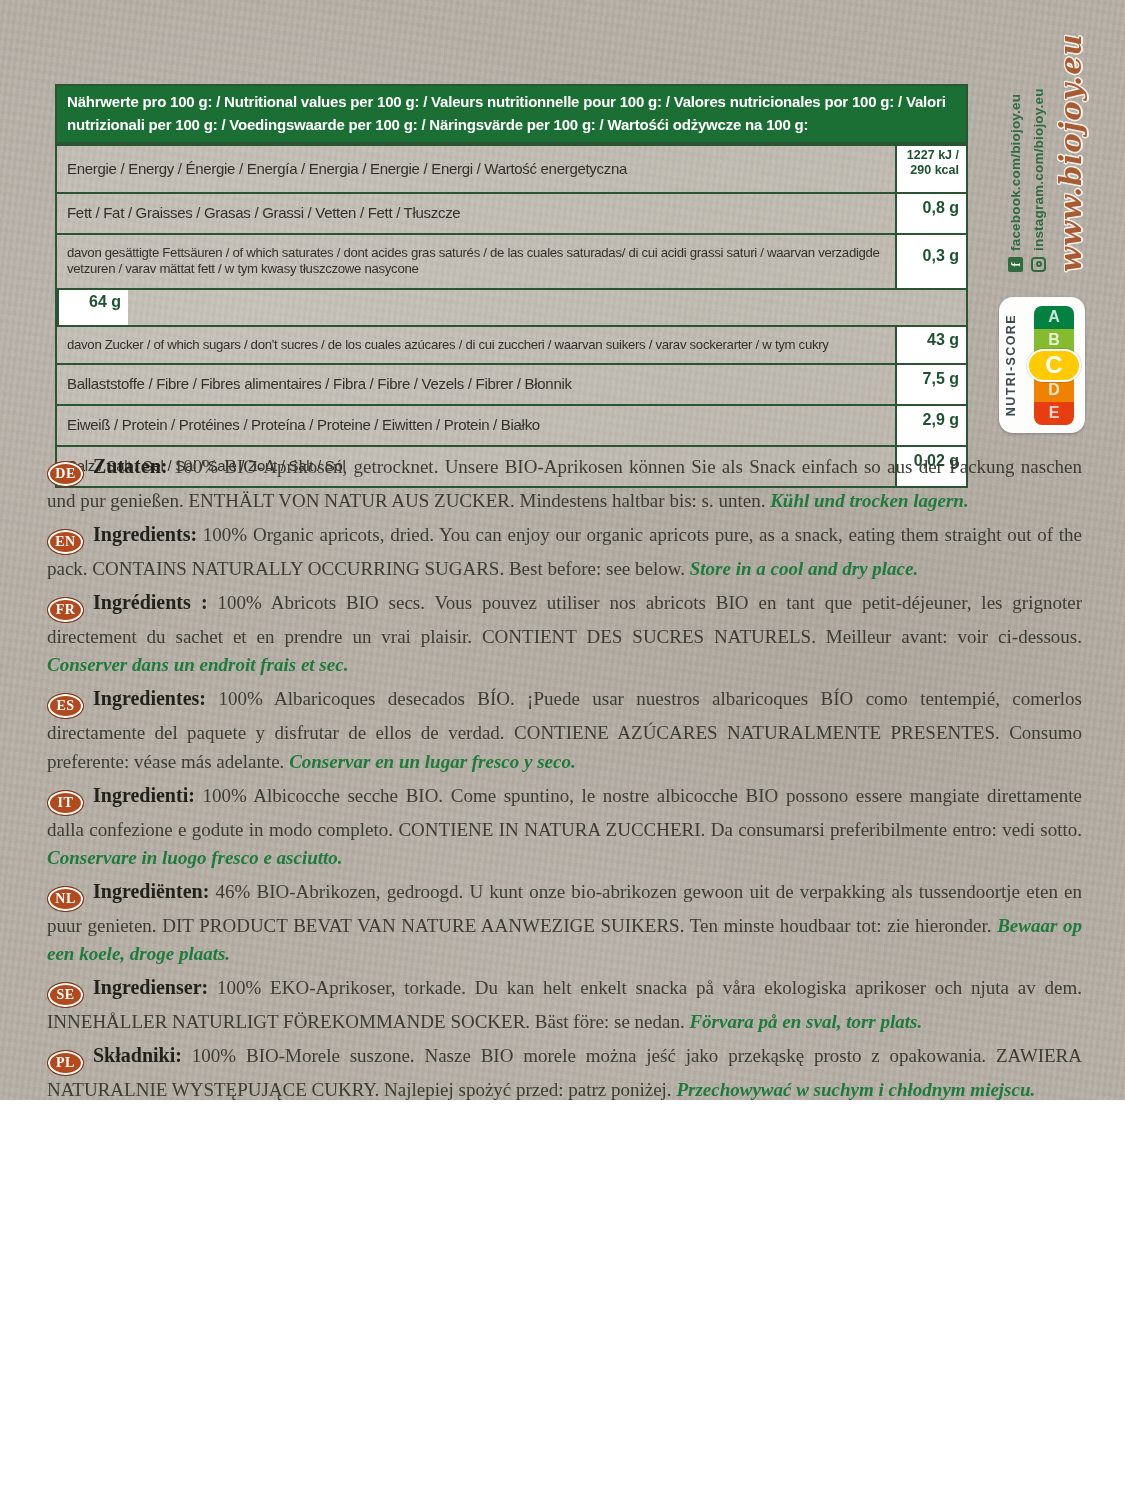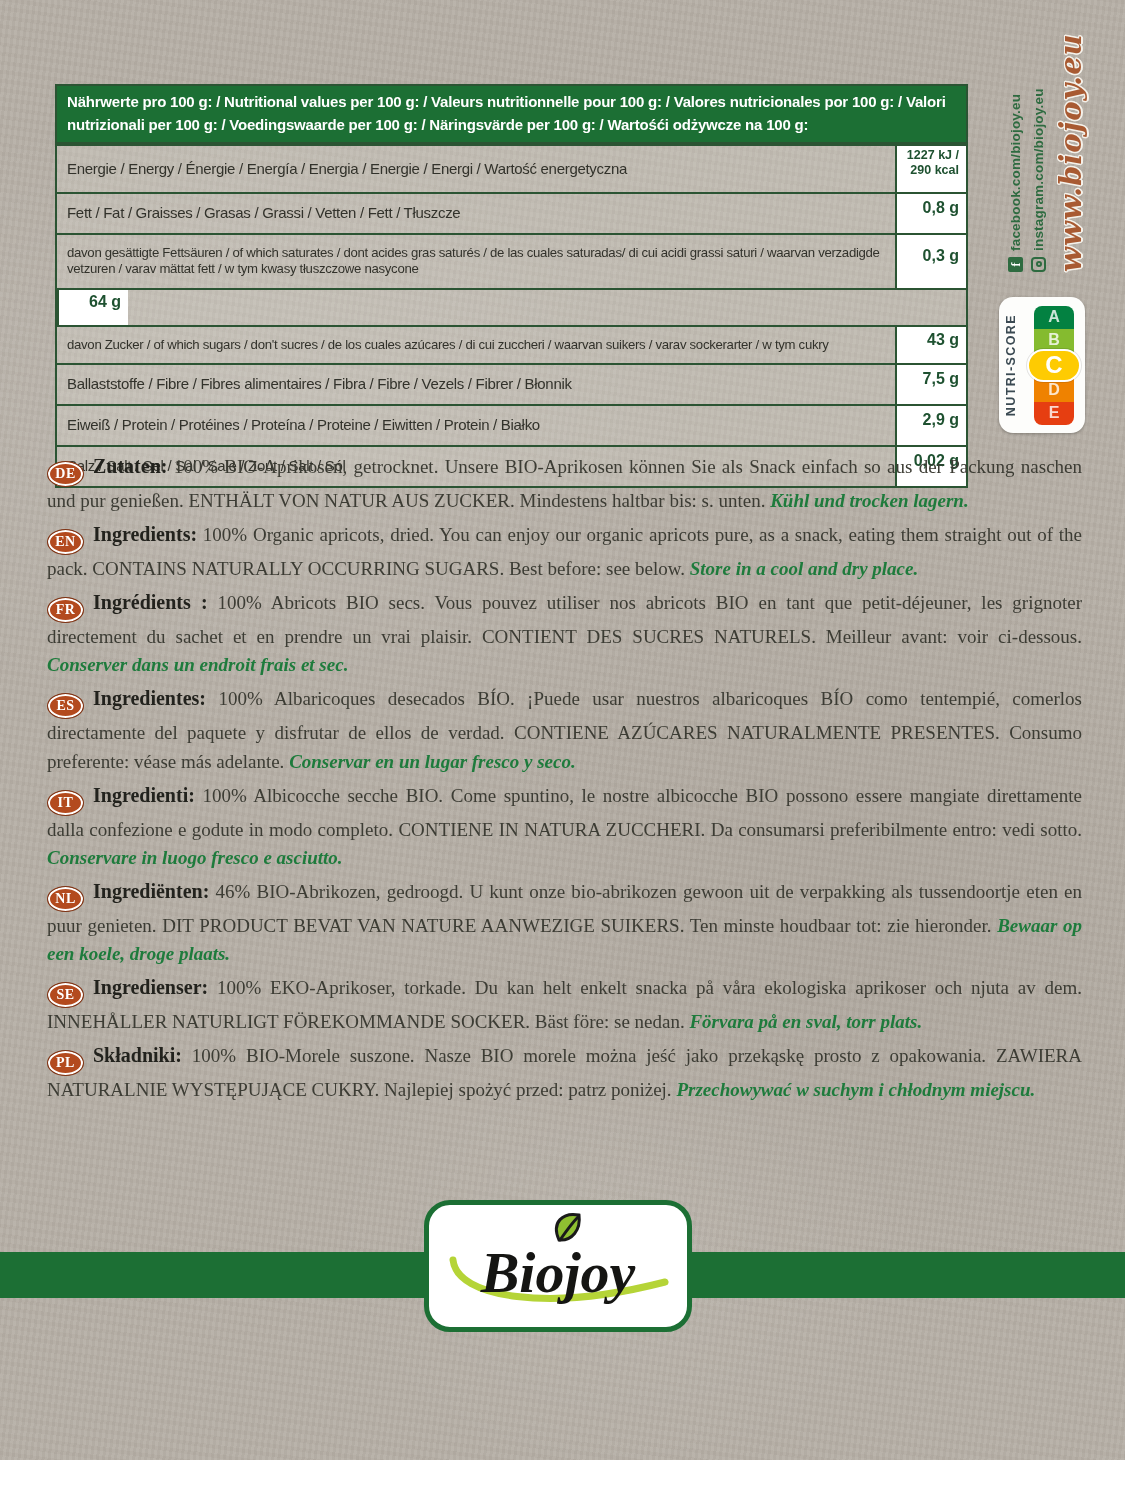--- a/index.html
+++ b/index.html
@@ -1,18 +1,18 @@
 <!DOCTYPE html>
 <html><head>
 <meta charset="utf-8">
 <style>
   * { margin:0; padding:0; box-sizing:border-box; }
   html,body { width:1125px; }
   .page {
-    position:relative; width:1125px; height:1460px; overflow:hidden;
+    position:relative; width:1125px; height:1100px; overflow:hidden;
     background-color:#b6afa6;
     background-image:
       radial-gradient(ellipse 700px 500px at 22% 28%, rgba(255,255,255,0.10), transparent 65%),
       radial-gradient(ellipse 800px 650px at 78% 62%, rgba(90,80,70,0.08), transparent 60%),
       radial-gradient(ellipse 500px 400px at 55% 85%, rgba(255,255,255,0.06), transparent 60%),
       repeating-linear-gradient(97deg, rgba(255,255,255,0.035) 0 3px, rgba(60,55,48,0.03) 3px 6px),
       repeating-linear-gradient(8deg, rgba(255,255,255,0.02) 0 5px, rgba(60,55,48,0.025) 5px 9px);
     font-family:"Liberation Sans", sans-serif;
   }
 

